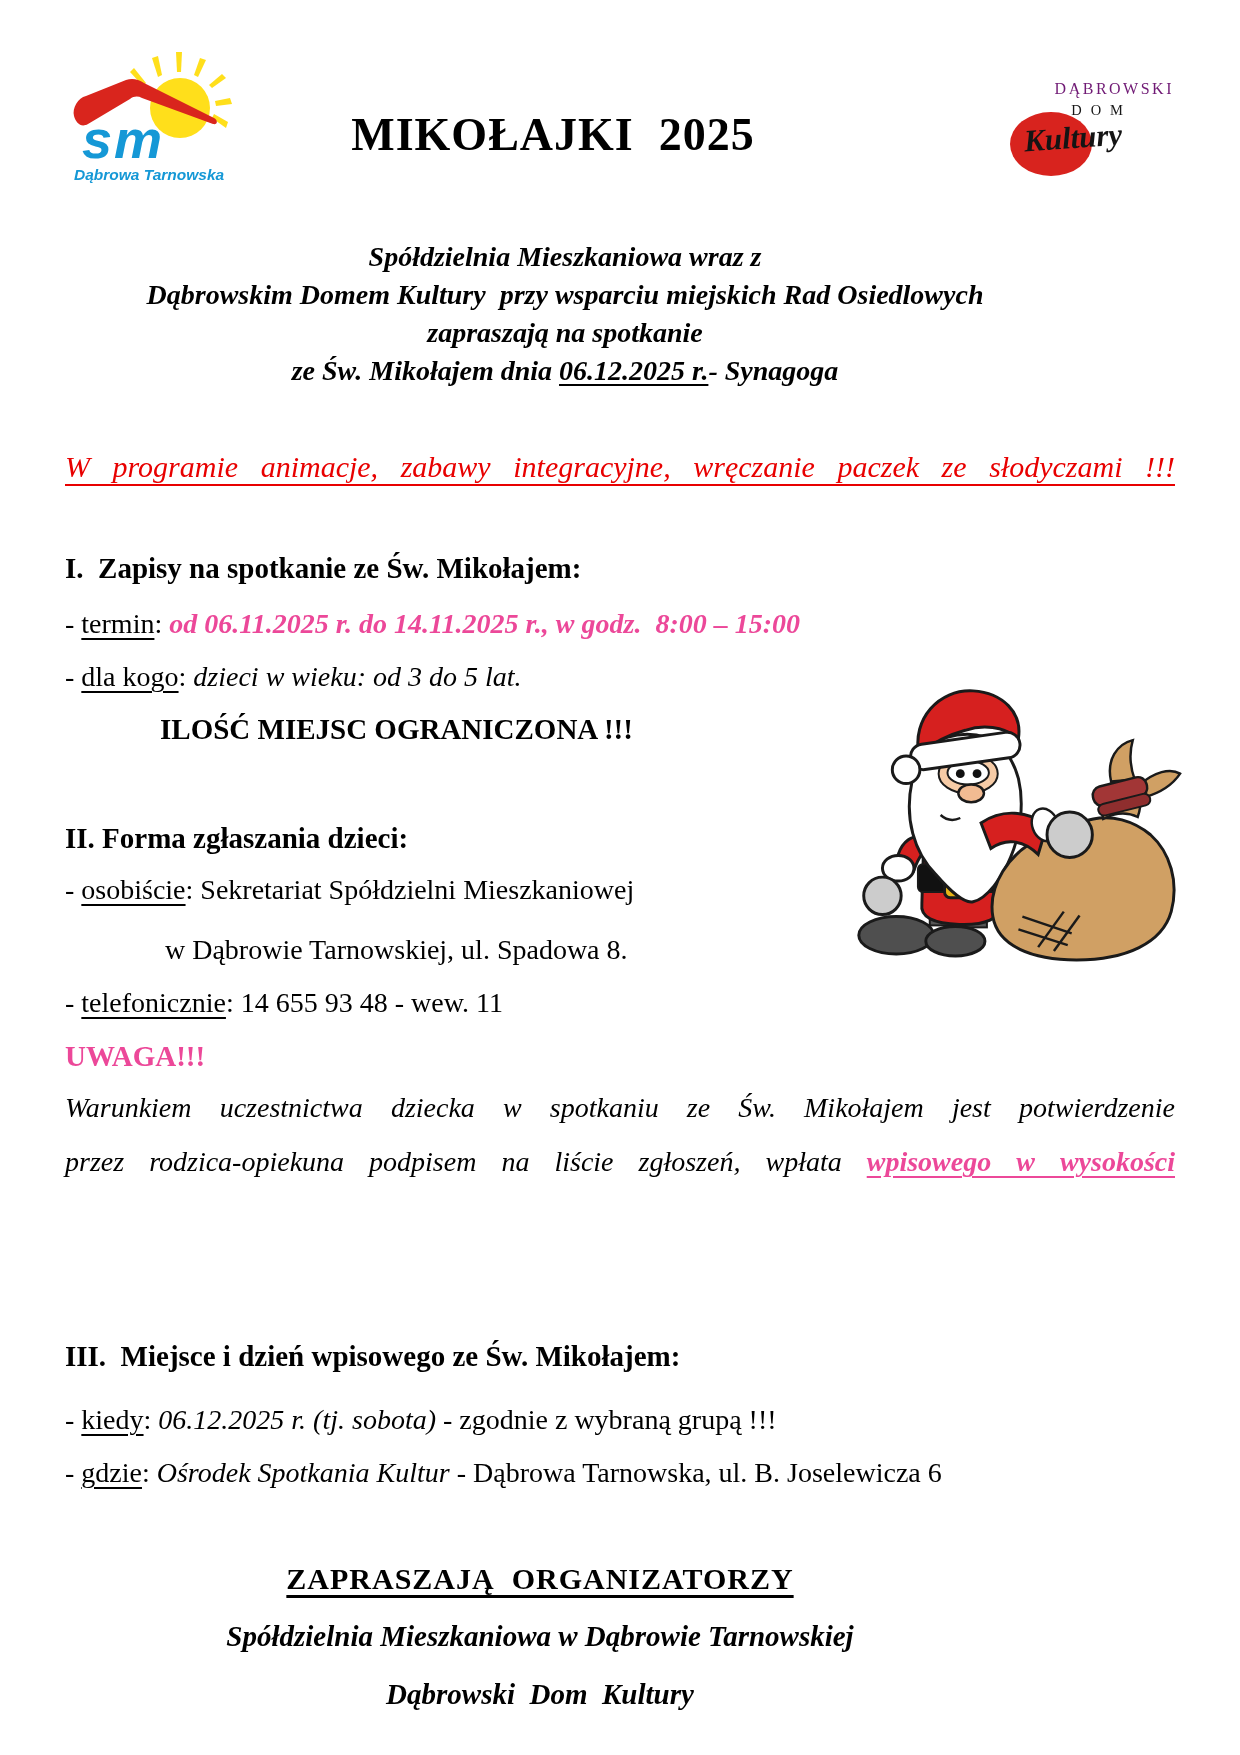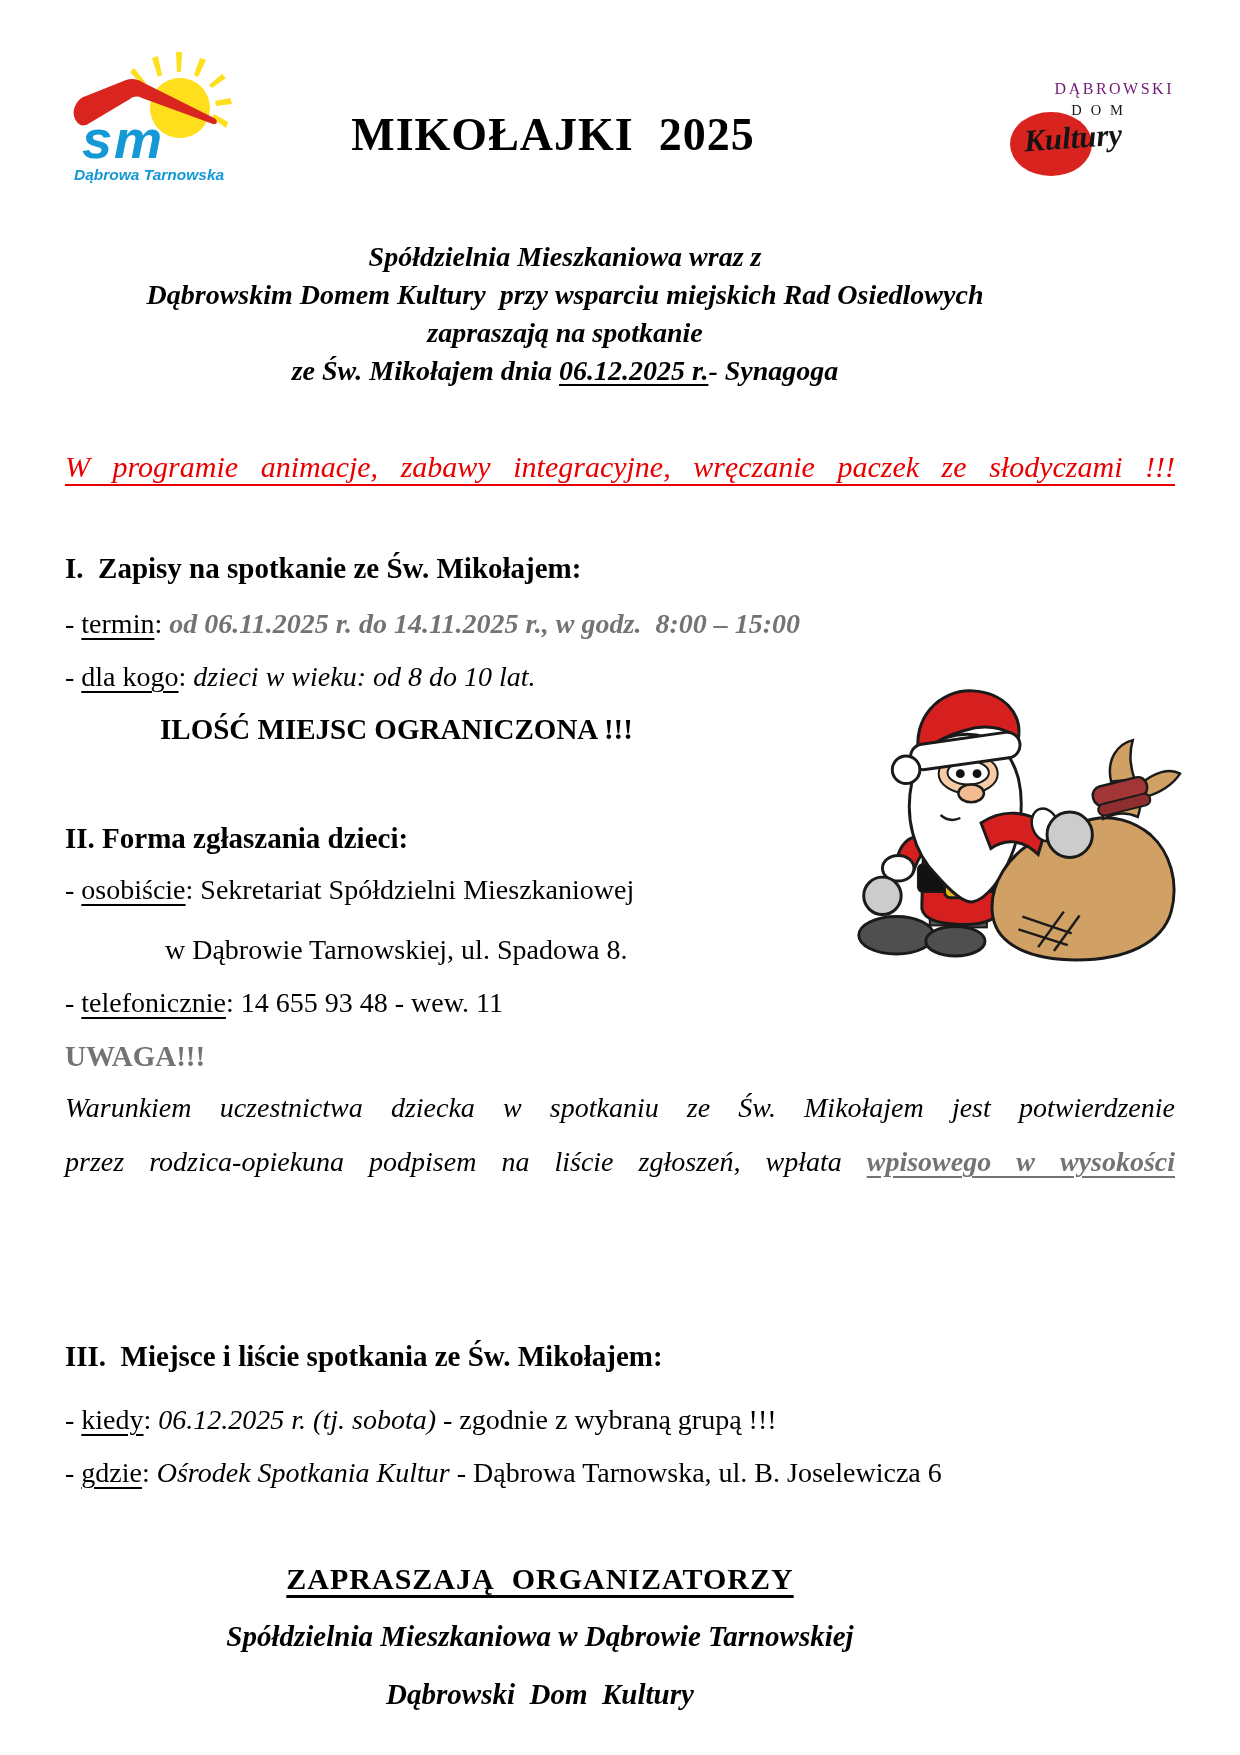--- a/index.html
+++ b/index.html
@@ -32,21 +32,21 @@
   .u2{text-decoration:underline;text-decoration-thickness:2px;text-underline-offset:4px;}
 
   
   .banner{left:65px;top:450px;width:1110px;color:#e80000;font-style:italic;font-size:30px;
     text-align:justify;text-align-last:justify;
     text-decoration:underline;text-decoration-thickness:2px;text-underline-offset:7px;}
 
   
   .line{left:65px;width:1110px;font-size:28px;}
   .hd{font-weight:bold;font-size:29px;}
-  .red{color:#737373;}
+  .red{color:#ec4899;}
   .bi{font-weight:bold;font-style:italic;}
   .it{font-style:italic;}
   .ul{text-decoration:underline;text-decoration-thickness:2px;text-underline-offset:5px;}
   .just{text-align:justify;text-align-last:justify;}
 
   .y-s1h{top:552px;}
   .y-termin{top:608px;}
   .y-dlakogo{top:661px;}
   .y-ilosc{top:713px;padding-left:95px;font-size:29px;}
   .y-s2h{top:822px;}
@@ -107,32 +107,32 @@
     <div>Spółdzielnia Mieszkaniowa wraz z</div>
     <div class="pre">Dąbrowskim Domem Kultury  przy wsparciu miejskich Rad Osiedlowych</div>
     <div>zapraszają na spotkanie</div>
     <div><span>ze Św. Mikołajem dnia </span><span class="u2">06.12.2025 r.</span><span>- Synagoga</span></div>
   </div>
 
   <div class="abs line hd pre y-s1h">I.  Zapisy na spotkanie ze Św. Mikołajem:</div>
 
   <div class="abs banner">W programie animacje, zabawy integracyjne, wręczanie paczek ze słodyczami !!!</div>
   <div class="abs line y-termin"><span>- </span><span class="ul">termin</span><span>: </span><span class="red bi pre">od 06.11.2025 r. do 14.11.2025 r., w godz.  8:00 – 15:00</span></div>
-  <div class="abs line y-dlakogo"><span>- </span><span class="ul">dla kogo</span><span>: </span><span class="it">dzieci w wieku: od 8 do 10 lat.</span></div>
+  <div class="abs line y-dlakogo"><span>- </span><span class="ul">dla kogo</span><span>: </span><span class="it">dzieci w wieku: od 3 do 5 lat.</span></div>
   <div class="abs line hd y-ilosc">ILOŚĆ MIEJSC OGRANICZONA !!!</div>
 
   <div class="abs line hd y-s2h">II. Forma zgłaszania dzieci:</div>
   <div class="abs line y-osob"><span>- </span><span class="ul">osobiście</span><span>: </span><span>Sekretariat Spółdzielni Mieszkaniowej</span></div>
   <div class="abs line y-addr">w Dąbrowie Tarnowskiej, ul. Spadowa 8.</div>
   <div class="abs line y-tel"><span>- </span><span class="ul">telefonicznie</span><span>: </span><span>14 655 93 48 - wew. 11</span></div>
   <div class="abs line red y-uwaga">UWAGA!!!</div>
   <div class="abs line just y-warn1">Warunkiem uczestnictwa dziecka w spotkaniu ze Św. Mikołajem jest potwierdzenie</div>
   <div class="abs line just y-warn2"><span>przez rodzica-opiekuna podpisem na liście zgłoszeń, wpłata </span><span class="red bi ul">wpisowego w wysokości</span></div>
 
-  <div class="abs line hd pre y-s3h">III.  Miejsce i liście spotkania ze Św. Mikołajem:</div>
+  <div class="abs line hd pre y-s3h">III.  Miejsce i dzień wpisowego ze Św. Mikołajem:</div>
   <div class="abs line y-kiedy"><span>- </span><span class="ul">kiedy</span><span>: </span><span class="it">06.12.2025 r. (tj. sobota)</span><span> - zgodnie z wybraną grupą !!!</span></div>
   <div class="abs line y-gdzie"><span>- </span><span class="ul">gdzie</span><span>: </span><span class="it">Ośrodek Spotkania Kultur</span><span> - Dąbrowa Tarnowska, ul. B. Joselewicza 6</span></div>
 
   <div class="abs footer y-f1"><span class="f1-u pre">ZAPRASZAJĄ  ORGANIZATORZY</span></div>
   <div class="abs footer y-f3 pre">Dąbrowski  Dom  Kultury</div>
   <div class="abs footer y-f2">Spółdzielnia Mieszkaniowa w Dąbrowie Tarnowskiej</div>
 
   <div class="abs santa">
     <svg width="340" height="292" viewBox="0 0 345 290">
       <g stroke="#1a1a1a" stroke-width="3">

